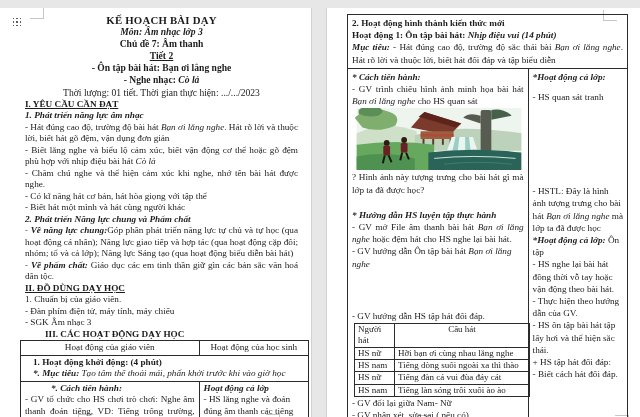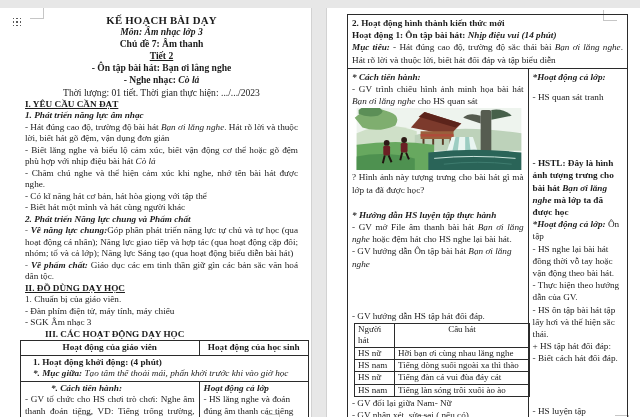--- a/index.html
+++ b/index.html
@@ -19,35 +19,35 @@
   .hdr .line{line-height:12.1px;font-size:9.6px;}
   .hdr .title{font-size:10.8px;letter-spacing:.2px;}
   .body9 .line{font-size:9.2px;line-height:11.5px;text-align:justify;}
   .body9 .head{text-align:left;}
   .sec3{padding-left:20px;}
   table{border-collapse:collapse;}
   .acttbl{width:289px;margin-left:-5px;table-layout:fixed;}
   .acttbl td{border:1px solid #2b2b2b;vertical-align:top;padding:1px 4px;
              font-size:9.2px;line-height:11.5px;}
   .acttbl .c1{width:62%;} .acttbl .c2{width:38%;}
-  .acttbl .th{text-align:center;font-weight:bold;padding:1px 2px;}
+  .acttbl .th{text-align:center;font-weight:normal;padding:1px 2px;}
   .ind28{padding-left:26px;} .ind8{padding-left:8px;}
   .just{text-align:justify;}
   
   #pageR .content{padding:6px 8px 0 20px;}
   .acttblR{width:281px;table-layout:fixed;}
   .acttblR td{border:1px solid #2b2b2b;vertical-align:top;padding:2px 4px;
               font-size:9.2px;line-height:12.2px;}
   .acttblR .c1{width:64.5%;} .acttblR .c2{width:35.5%;}
   .songtbl{width:176px;margin:1px 0 0 2px;table-layout:fixed;}
   .songtbl td{border:1px solid #2b2b2b;padding:0 3px;font-size:9.0px;line-height:11.3px;vertical-align:top;}
   .songtbl .sc1{width:40px;}
   .songtbl .shc{text-align:center;}
   .gap14{margin-top:13px;} .gap40{margin-top:40px;} .gap8{margin-top:8px;}
-  .gap56{margin-top:54px;font-weight:bold;} .gap42{margin-top:40px;}
+  .gap56{margin-top:82px;} .gap42{margin-top:40px;}
   .illus{width:170px;height:62px;margin:1px 0 1px 2px;display:block;}
   
   .crop{position:absolute;width:13px;height:10px;}
   .cm-tl{border-right:1px solid #c6c6c6;border-bottom:1px solid #c6c6c6;}
   .cm-bL{border-left:1px solid #c6c6c6;border-top:1px solid #c6c6c6;}
   .cm-bR{border-right:1px solid #c6c6c6;border-top:1px solid #c6c6c6;}
   .cm-tr{border-left:1px solid #c6c6c6;border-bottom:1px solid #c6c6c6;}
   
   .handle{position:absolute;left:12px;top:9px;width:10px;height:10px;
           display:grid;grid-template-columns:repeat(3,1fr);grid-template-rows:repeat(3,1fr);}
@@ -107,21 +107,21 @@
           <col class="c2">
         </colgroup>
       <tbody>
           <tr>
         <td class="th">Hoạt động của giáo viên</td>
         <td class="th">Hoạt động của học sinh</td>
       </tr>
       <tr>
         <td colspan="2">
           <p class="line b ind8">1. Hoạt động khởi động: (4 phút)</p>
-          <p class="line ind8"><span class="bi">*. Mục giữa:</span><span class="i"> Tạo tâm thế thoải mái, phấn khởi trước khi vào giờ học</span></p>
+          <p class="line ind8"><span class="bi">*. Mục tiêu:</span><span class="i"> Tạo tâm thế thoải mái, phấn khởi trước khi vào giờ học</span></p>
         </td>
       </tr>
       <tr>
         <td>
           <p class="line bi ind28">*. Cách tiến hành:</p>
           <p class="line just">- GV tổ chức cho HS chơi trò chơi: Nghe âm thanh đoán tiếng, VD: Tiếng trống trường, tiếng ve kêu, tiếng chim hót</p>
         </td>
         <td>
           <p class="line bi">Hoạt động cả lớp</p>
           <p class="line">- HS lắng nghe và đoán đúng âm thanh các tiếng</p>

